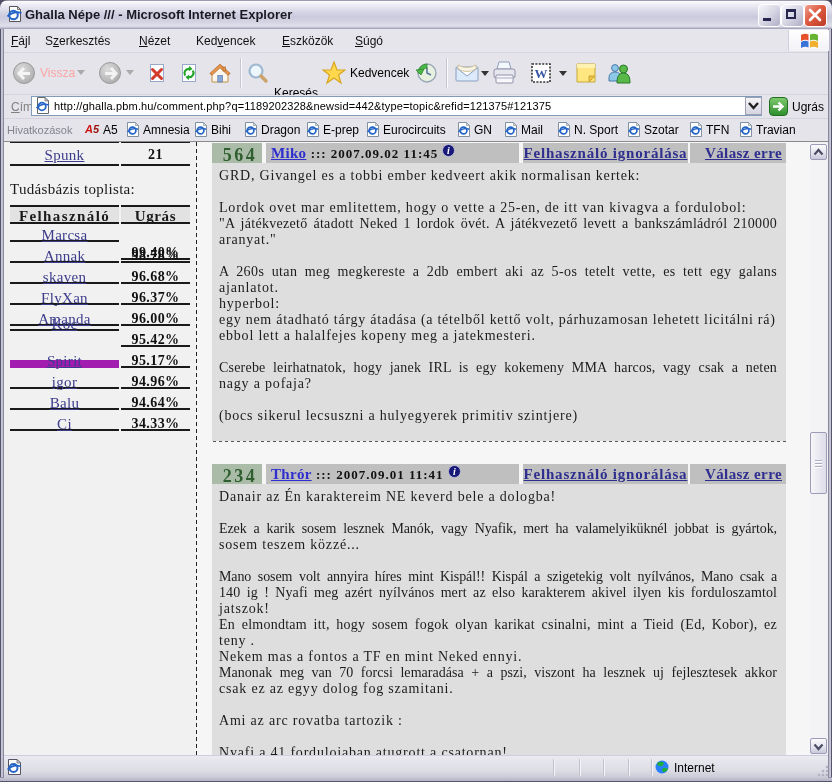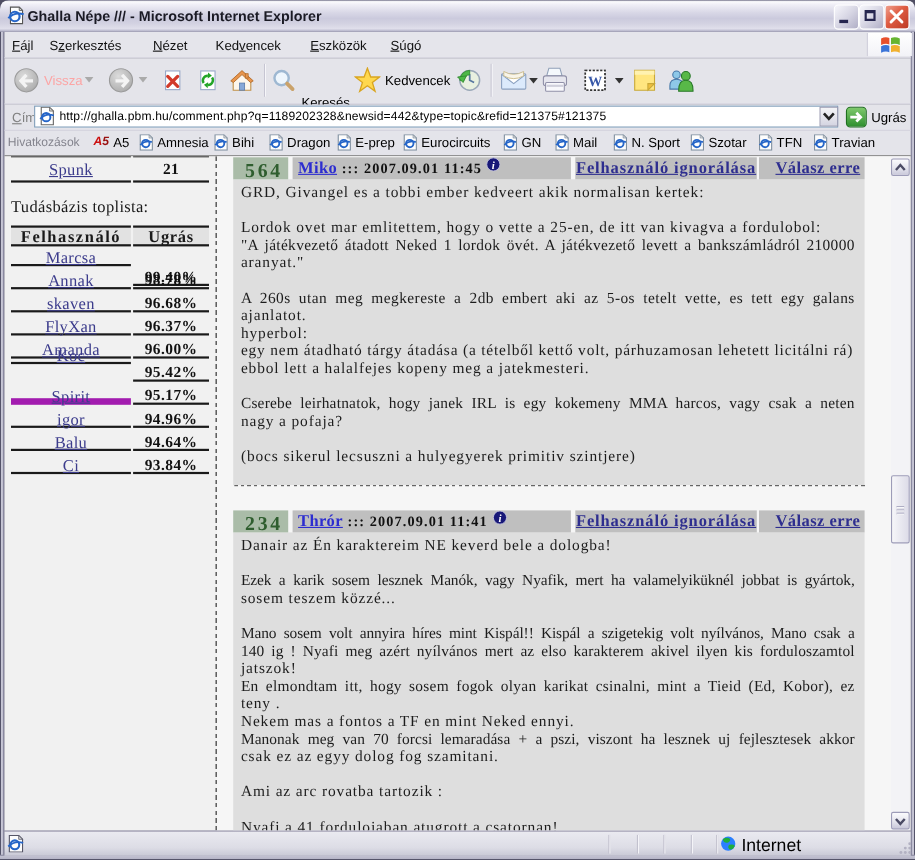--- a/index.html
+++ b/index.html
@@ -308,32 +308,32 @@
   <div class="abs scell slink" style="left:6px;top:104px;width:109px;height:17px;line-height:20px;border-bottom:2px solid #1a1a1a;overflow:visible;">Annak</div>
   <div class="abs scell sval" style="left:117px;top:104px;width:69px;height:17px;line-height:20px;border-bottom:2px solid #1a1a1a;overflow:visible;">98.78%</div>
   <div class="abs scell slink" style="left:6px;top:125px;width:109px;height:17px;line-height:20px;border-bottom:2px solid #1a1a1a;overflow:visible;">skaven</div>
   <div class="abs scell sval" style="left:117px;top:125px;width:69px;height:17px;line-height:20px;border-bottom:2px solid #1a1a1a;overflow:visible;">96.68%</div>
   <div class="abs scell slink" style="left:6px;top:146px;width:109px;height:17px;line-height:20px;border-bottom:2px solid #1a1a1a;overflow:visible;">FlyXan</div>
   <div class="abs scell sval" style="left:117px;top:146px;width:69px;height:17px;line-height:20px;border-bottom:2px solid #1a1a1a;overflow:visible;">96.37%</div>
   <div class="abs scell slink" style="left:6px;top:167px;width:109px;height:17px;line-height:20px;border-bottom:2px solid #1a1a1a;overflow:visible;">Amanda</div>
   <div class="abs scell sval" style="left:117px;top:167px;width:69px;height:17px;line-height:20px;border-bottom:2px solid #1a1a1a;overflow:visible;">96.00%</div>
   <div class="abs scell slink" style="left:6px;top:172px;width:109px;height:17px;line-height:20px;border-bottom:2px solid #1a1a1a;overflow:visible;">Koc</div>
   <div class="abs scell sval" style="left:117px;top:188px;width:69px;height:17px;line-height:20px;border-bottom:2px solid #1a1a1a;overflow:visible;">95.42%</div>
-  <div class="abs scell slink" style="left:6px;top:209px;width:109px;height:17px;line-height:20px;border-bottom:6px solid #a21caf;overflow:visible;">Spirit</div>
+  <div class="abs scell slink" style="left:6px;top:209px;width:109px;height:17px;line-height:20px;border-bottom:8px solid #a21caf;overflow:visible;">Spirit</div>
   <div class="abs scell sval" style="left:117px;top:209px;width:69px;height:17px;line-height:20px;border-bottom:2px solid #1a1a1a;overflow:visible;">95.17%</div>
   <div class="abs scell slink" style="left:6px;top:230px;width:109px;height:17px;line-height:20px;border-bottom:2px solid #1a1a1a;overflow:visible;">igor</div>
   <div class="abs scell sval" style="left:117px;top:230px;width:69px;height:17px;line-height:20px;border-bottom:2px solid #1a1a1a;overflow:visible;">94.96%</div>
   <div class="abs scell slink" style="left:6px;top:251px;width:109px;height:17px;line-height:20px;border-bottom:2px solid #1a1a1a;overflow:visible;">Balu</div>
   <div class="abs scell sval" style="left:117px;top:251px;width:69px;height:17px;line-height:20px;border-bottom:2px solid #1a1a1a;overflow:visible;">94.64%</div>
   <div class="abs scell slink" style="left:6px;top:272px;width:109px;height:17px;line-height:20px;border-bottom:2px solid #1a1a1a;overflow:visible;">Ci</div>
-  <div class="abs scell sval" style="left:117px;top:272px;width:69px;height:17px;line-height:20px;border-bottom:2px solid #1a1a1a;overflow:visible;">93.84%</div>
+  <div class="abs scell sval" style="left:117px;top:272px;width:69px;height:17px;line-height:20px;border-bottom:2px solid #1a1a1a;overflow:visible;">34.33%</div>
 
   <div class="abs postbody" style="left:208px;top:21px;width:574px;height:278px;"></div>
   <div class="abs greencell" style="left:208px;top:1px;width:50px;">564</div>
-  <div class="abs hdrcell" style="left:262px;top:1px;width:253px;height:20px;line-height:20px;padding-left:5px;box-sizing:border-box;"><span class="namelink">Miko</span><span class="hdrinfo"> ::: 2007.09.01 11:45 </span><svg width="13" height="13" viewBox="0 0 13 13" style="vertical-align:1px">
+  <div class="abs hdrcell" style="left:262px;top:1px;width:253px;height:20px;line-height:20px;padding-left:5px;box-sizing:border-box;"><span class="namelink">Miko</span><span class="hdrinfo"> ::: 2007.09.02 11:45 </span><svg width="13" height="13" viewBox="0 0 13 13" style="vertical-align:1px">
         <circle cx="6.5" cy="6.5" r="6" fill="#181878"></circle>
         <circle cx="6.5" cy="6.5" r="6" fill="none" stroke="#c8c8e0" stroke-width="0.8"></circle>
         <text x="6.5" y="10.2" font-size="10" font-style="italic" font-weight="bold" font-family="Liberation Serif" fill="#fff" text-anchor="middle">i</text>
       </svg></div>
   <div class="abs hdrcell" style="left:519px;top:1px;width:165px;height:20px;line-height:20px;text-align:center;"><span class="hlink">Felhasználó ignorálása</span></div>
   <div class="abs hdrcell" style="left:686px;top:1px;width:96px;height:20px;line-height:20px;text-align:center;padding-left:11px;box-sizing:border-box;"><span class="hlink" style="letter-spacing:0.4px">Válasz erre</span></div>
   <div class="abs postbody" style="left:215px;top:26px;width:558px;background:transparent;" id="body564">GRD, Givangel es a tobbi ember kedveert akik normalisan kertek:<br><br>Lordok ovet mar emlitettem, hogy o vette a 25-en, de itt van kivagva a fordulobol:<br><span class="jx" style="letter-spacing:0.3px">"A játékvezető átadott Neked 1 lordok övét. A játékvezető levett a bankszámládról 210000</span><br>aranyat."<br><br><span class="jx" style="letter-spacing:0.4px">A 260s utan meg megkereste a 2db embert aki az 5-os tetelt vette, es tett egy galans</span><br>ajanlatot.<br>hyperbol:<br><span style="letter-spacing:0.74px;white-space:nowrap">egy nem átadható tárgy átadása (a tételből kettő volt, párhuzamosan lehetett licitálni rá)</span><br>ebbol lett a halalfejes kopeny meg a jatekmesteri.<br><br><span class="jx" style="letter-spacing:0.2px">Cserebe leirhatnatok, hogy janek IRL is egy kokemeny MMA harcos, vagy csak a neten</span><br>nagy a pofaja?<br><br>(bocs sikerul lecsuszni a hulyegyerek primitiv szintjere)</div>
   <div class="abs dashh" style="left:209px;top:299px;width:574px;"></div>
 
   <div class="abs postbody" style="left:208px;top:342px;width:574px;height:271px;"></div>
@@ -371,21 +371,21 @@
  <path d="M11 0.5 L14.5 4 L11 4 Z" fill="#d8d8d8" stroke="#556" stroke-width="0.7"></path>
  <circle cx="7.5" cy="9" r="4" fill="none" stroke="#2565c8" stroke-width="1.9"></circle>
  <path d="M1.5 10.5 Q7.5 4.8 15 7.3" stroke="#2565c8" stroke-width="1.7" fill="none"></path>
 </svg></div>
 <div class="abs" style="left:655px;top:760px;width:14px;height:14px;">
 <svg width="14" height="14" viewBox="0 0 14 14">
  <circle cx="7" cy="7" r="6.5" fill="#2a7fff"></circle>
  <path d="M2 3 Q5 1 8 2 Q10 4 7 6 Q3 7 2 3 Z" fill="#1fae3c"></path>
  <path d="M8 8 Q12 7 13 9 Q11 13 8 12 Q6 10 8 8 Z" fill="#1fae3c"></path>
 </svg></div>
-<div class="abs" style="left:674px;top:761px;font-size:16px;color:#000;">Internet</div>
+<div class="abs" style="left:674px;top:761px;font-size:12px;color:#000;">Internet</div>
 <div class="abs" style="left:553px;top:759px;width:1px;height:17px;background:#c2c1ce;border-right:1px solid #f4f4f8;"></div>
 <div class="abs" style="left:579px;top:759px;width:1px;height:17px;background:#c2c1ce;border-right:1px solid #f4f4f8;"></div>
 <div class="abs" style="left:603px;top:759px;width:1px;height:17px;background:#c2c1ce;border-right:1px solid #f4f4f8;"></div>
 <div class="abs" style="left:628px;top:759px;width:1px;height:17px;background:#c2c1ce;border-right:1px solid #f4f4f8;"></div>
 <div class="abs" style="left:651px;top:759px;width:1px;height:17px;background:#c2c1ce;border-right:1px solid #f4f4f8;"></div>
 <svg class="abs" style="left:816px;top:764px" width="13" height="13" viewBox="0 0 13 13">
 <g fill="#b2b1c2">
       <circle cx="11" cy="3" r="1.3"></circle>
       <circle cx="11" cy="7" r="1.3"></circle>
       <circle cx="11" cy="11" r="1.3"></circle>

